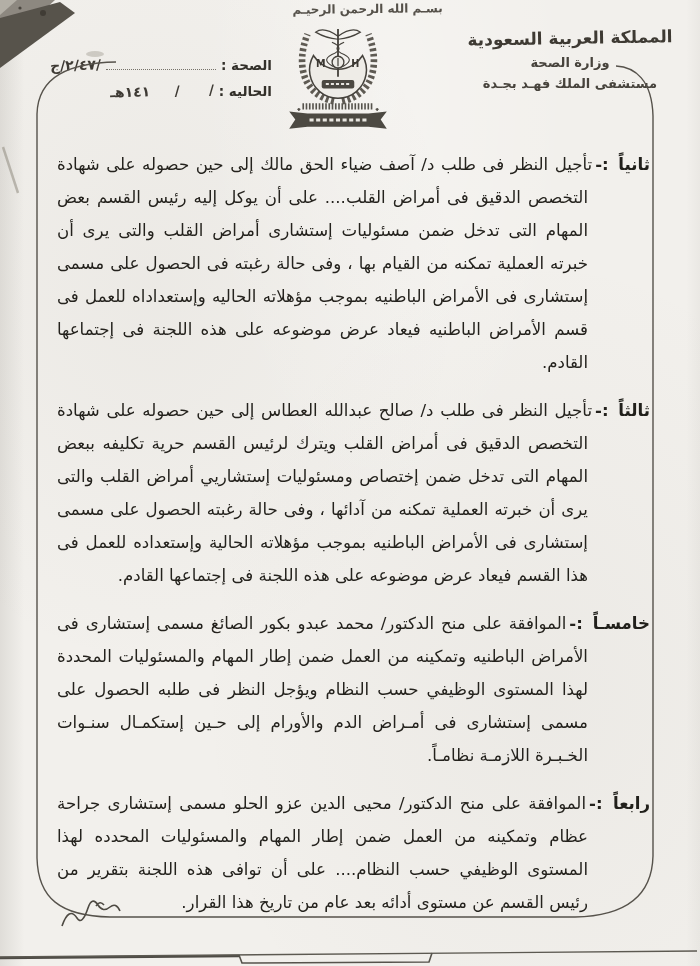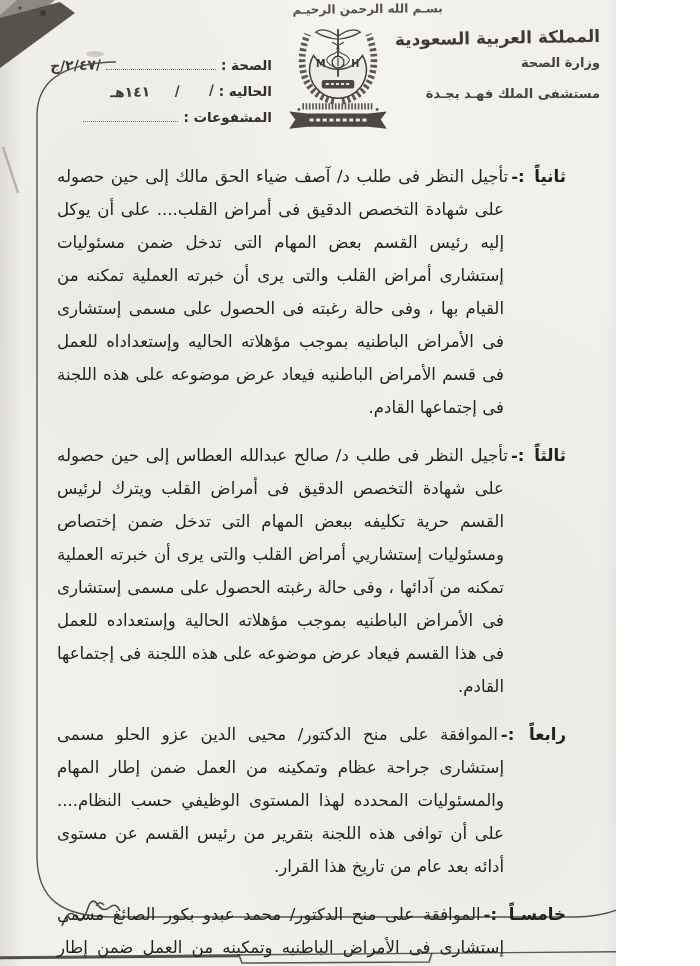--- a/index.html
+++ b/index.html
@@ -1,45 +1,45 @@
 <!DOCTYPE html>
 <html lang="ar"><head>
 <meta charset="utf-8">
 <style>
   html,body{margin:0;padding:0;}
   .page{
-    position:relative;width:616px;height:966px;overflow:hidden;
+    position:relative;width:700px;height:966px;overflow:hidden;
     background:
       radial-gradient(ellipse at 22% 30%, rgba(120,114,102,.05), transparent 40%),
       radial-gradient(ellipse at 78% 72%, rgba(120,114,102,.05), transparent 45%),
       radial-gradient(ellipse at 55% 10%, rgba(255,255,255,.25), transparent 35%),
       linear-gradient(90deg, rgba(88,83,73,.12), rgba(0,0,0,0) 3.5%),
       linear-gradient(270deg, rgba(88,83,73,.05), rgba(0,0,0,0) 2%),
       #f2f0ec;
     font-family:"DejaVu Sans", sans-serif;color:#26241f;
   }
   svg text{font-family:"DejaVu Sans", sans-serif;}
   .bismillah{
     position:absolute;top:2px;left:290px;width:155px;text-align:center;
     font-size:12px;font-weight:bold;color:#55514a;transform:rotate(-.6deg);
     letter-spacing:.5px;
   }
-  .hdr-right{position:absolute;top:28px;right:16px;width:240px;text-align:right;direction:rtl;}
+  .hdr-right{position:absolute;top:28px;right:10px;width:240px;text-align:center;direction:rtl;}
   .hdr-right .kingdom{font-size:17px;font-weight:bold;color:#3e3a33;letter-spacing:1px;transform:rotate(-1deg);}
   .hdr-right .ministry{font-size:13px;font-weight:bold;color:#47433c;margin-top:7px;}
-  .hdr-right .hospital{font-size:13px;font-weight:bold;color:#47433c;margin-top:16px;letter-spacing:1.5px;}
+  .hdr-right .hospital{font-size:13px;font-weight:bold;color:#47433c;margin-top:6px;letter-spacing:1.5px;}
   .hdr-left{position:absolute;top:57px;left:50px;width:222px;direction:rtl;font-size:13.5px;font-weight:bold;color:#33302a;}
   .ref-row{display:flex;align-items:baseline;margin-bottom:10px;gap:5px;}
   .ref-label{white-space:nowrap;}
   .dots{flex:1;border-bottom:1.5px dotted #76726a;height:11px;min-width:30px;}
   .hand{font-weight:bold;color:#3e3a34;transform:rotate(-1.5deg);white-space:pre;font-size:14px;}
   .logo{position:absolute;left:287px;top:24px;width:102px;height:122px;}
   .frame-art{position:absolute;left:0;top:0;z-index:1;pointer-events:none;}
   .body-text{
-    position:absolute;top:160px;right:50px;left:57px;z-index:2;
+    position:absolute;top:148px;right:50px;left:57px;z-index:2;
     direction:rtl;text-align:justify;font-size:16.6px;line-height:33px;color:#24221d;
   }
   .item{margin:0 0 15px 0;text-indent:-62px;padding-right:62px;}
   .item .lbl{font-weight:bold;color:#21201b;}
   .item .sep{font-weight:bold;padding:0 3px;}
 </style>
 </head>
 <body>
 
 <div class="page">
@@ -114,26 +114,22 @@
   <div class="hdr-left">
     <div class="ref-row">
       <span class="ref-label">الصحة :</span>
       <span class="dots"></span>
       <span class="hand">/٢/٤٧/ج</span>
     </div>
     <div class="ref-row">
       <span class="ref-label">الحاليه :</span>
       <span class="hand">/      /     ١٤١هـ</span>
     </div>
-    <div class="ref-row">
-      <span class="ref-label">المشفوعات :</span>
-      <span class="dots" style="max-width:95px"></span>
-    </div>
   </div>
 
   <div class="body-text">
     <p class="item"><span class="lbl">ثانياً</span> <span class="sep">:-</span><span>تأجيل النظر فى طلب د/ آصف ضياء الحق مالك إلى حين حصوله على شهادة التخصص الدقيق فى أمراض القلب.... على أن يوكل إليه رئيس القسم بعض المهام التى تدخل ضمن مسئوليات إستشارى أمراض القلب والتى يرى أن خبرته العملية تمكنه من القيام بها ، وفى حالة رغبته فى الحصول على مسمى إستشارى فى الأمراض الباطنيه بموجب مؤهلاته الحاليه وإستعداداه للعمل فى قسم الأمراض الباطنيه فيعاد عرض موضوعه على هذه اللجنة فى إجتماعها القادم.</span></p>
     <p class="item"><span class="lbl">ثالثاً</span> <span class="sep">:-</span><span>تأجيل النظر فى طلب د/ صالح عبدالله العطاس إلى حين حصوله على شهادة التخصص الدقيق فى أمراض القلب ويترك لرئيس القسم حرية تكليفه ببعض المهام التى تدخل ضمن إختصاص ومسئوليات إستشاريي أمراض القلب والتى يرى أن خبرته العملية تمكنه من آدائها ، وفى حالة رغبته الحصول على مسمى إستشارى فى الأمراض الباطنيه بموجب مؤهلاته الحالية وإستعداده للعمل فى هذا القسم فيعاد عرض موضوعه على هذه اللجنة فى إجتماعها القادم.</span></p>
+    <p class="item"><span class="lbl">خامسـاً</span> <span class="sep">:-</span><span>الموافقة على منح الدكتور/ محمد عبدو بكور الصائغ مسمى إستشارى فى الأمراض الباطنيه وتمكينه من العمل ضمن إطار المهام والمسئوليات المحددة لهذا المستوى الوظيفي حسب النظام ويؤجل النظر فى طلبه الحصول على مسمى إستشارى فى أمـراض الدم والأورام إلى حـين إستكمـال سنـوات الخـبـرة اللازمـة نظامـاً.</span></p>
     <p class="item"><span class="lbl">رابعاً</span> <span class="sep">:-</span><span>الموافقة على منح الدكتور/ محيى الدين عزو الحلو مسمى إستشارى جراحة عظام وتمكينه من العمل ضمن إطار المهام والمسئوليات المحدده لهذا المستوى الوظيفي حسب النظام.... على أن توافى هذه اللجنة بتقرير من رئيس القسم عن مستوى أدائه بعد عام من تاريخ هذا القرار.</span></p>
-    <p class="item"><span class="lbl">خامسـاً</span> <span class="sep">:-</span><span>الموافقة على منح الدكتور/ محمد عبدو بكور الصائغ مسمى إستشارى فى الأمراض الباطنيه وتمكينه من العمل ضمن إطار المهام والمسئوليات المحددة لهذا المستوى الوظيفي حسب النظام ويؤجل النظر فى طلبه الحصول على مسمى إستشارى فى أمـراض الدم والأورام إلى حـين إستكمـال سنـوات الخـبـرة اللازمـة نظامـاً.</span></p>
   </div>
 
 </div>
 
 </body></html>

